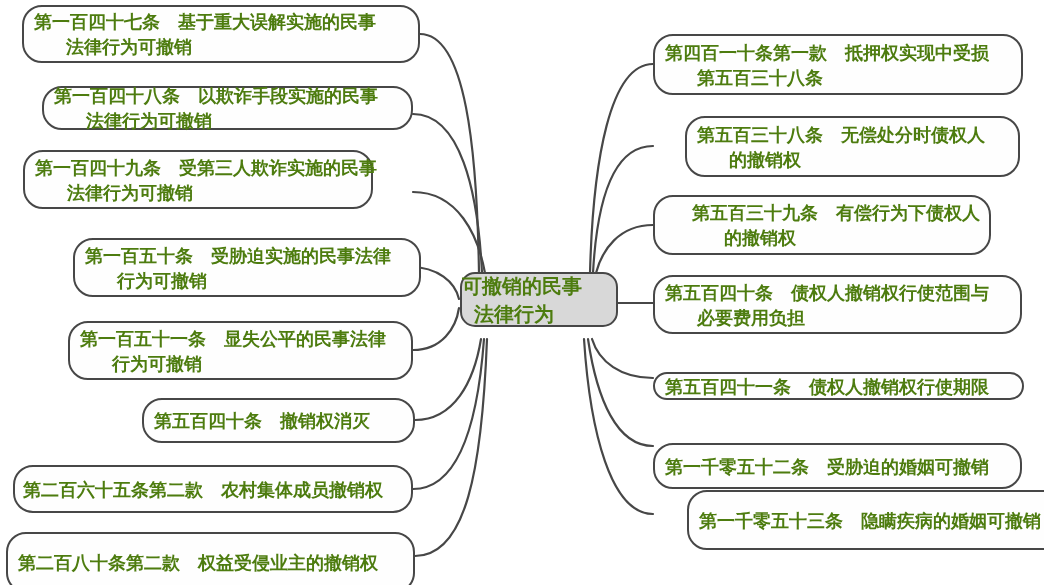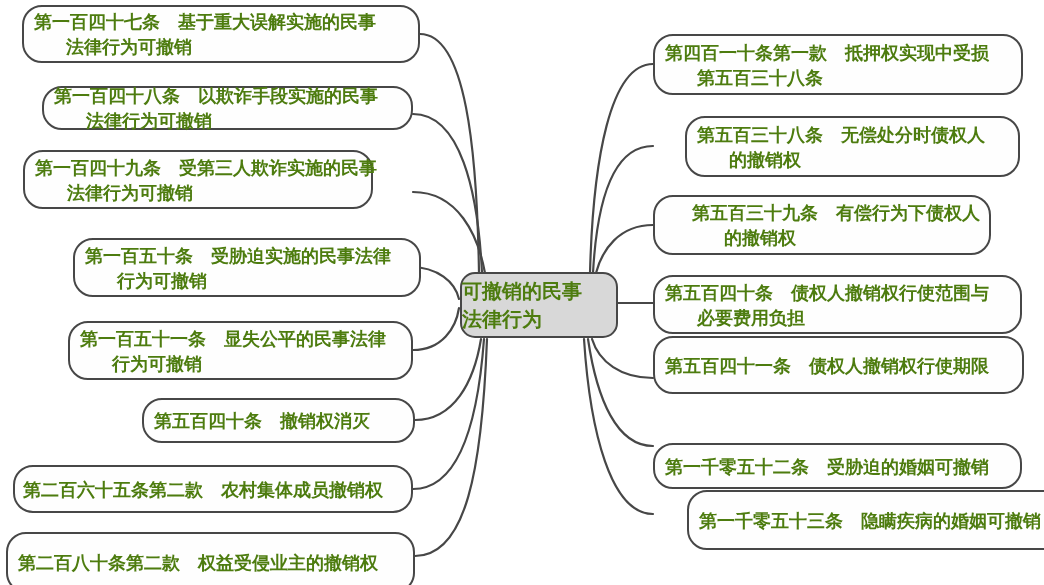--- a/index.html
+++ b/index.html
@@ -43,41 +43,41 @@
   .node .line:empty { display: none; }
   .node .line2 { transform: translateX(32px); }
   .center-node {
     background: #d8d8d8;
     border-radius: 15px;
     border-width: 2.5px;
     font-size: 20px;
     line-height: 28px;
     padding: 0;
   }
-  .center-node .line2 { transform: none; }
+  .center-node .line2 { transform: none; margin-left: 12px; }
 
   
   #ln0 { left: 22px;  top: 5px;   width: 398px; height: 58px; }
   #ln1 { left: 42px;  top: 86px;  width: 371px; height: 44px; }
   #ln2 { left: 23px;  top: 150px; width: 350px; height: 59px; }
   #ln3 { left: 62px;  top: 238px; width: 348px; height: 59px; margin-left: 11px; }
   #ln4 { left: 68px;  top: 321px; width: 345px; height: 59px; }
   #ln5 { left: 142px; top: 398px; width: 273px; height: 45px; }
   #ln6 { left: 13px;  top: 465px; width: 400px; height: 48px; padding-left: 8px; }
   #ln7 { left: 6px;   top: 532px; width: 409px; height: 61px; }
 
   
-  #center-node { left: 460px; top: 272px; width: 158px; height: 66px; }
+  #center-node { left: 460px; top: 272px; width: 158px; height: 55px; }
 
   
   #rn0 { left: 653px; top: 34px;  width: 370px; height: 61px; }
   #rn1 { left: 685px; top: 116px; width: 335px; height: 61px; }
   #rn2 { left: 653px; top: 195px; width: 338px; height: 60px; padding-left: 37px; }
   #rn3 { left: 653px; top: 275px; width: 369px; height: 59px; }
-  #rn4 { left: 653px; top: 336px; width: 371px; height: 58px; }
+  #rn4 { left: 653px; top: 372px; width: 371px; height: 28px; }
   #rn5 { left: 653px; top: 423px; width: 369px; height: 46px; margin-top: 20px; }
   #rn6 { left: 687px; top: 490px; width: 381px; height: 60px; }
 </style>
 </head>
 <body>
 
 <div class="stage">
 
   <svg class="connectors" viewBox="0 0 1044 585" aria-hidden="true">
     <path d="M420,34 C466,34 477,150 479,273"></path>

